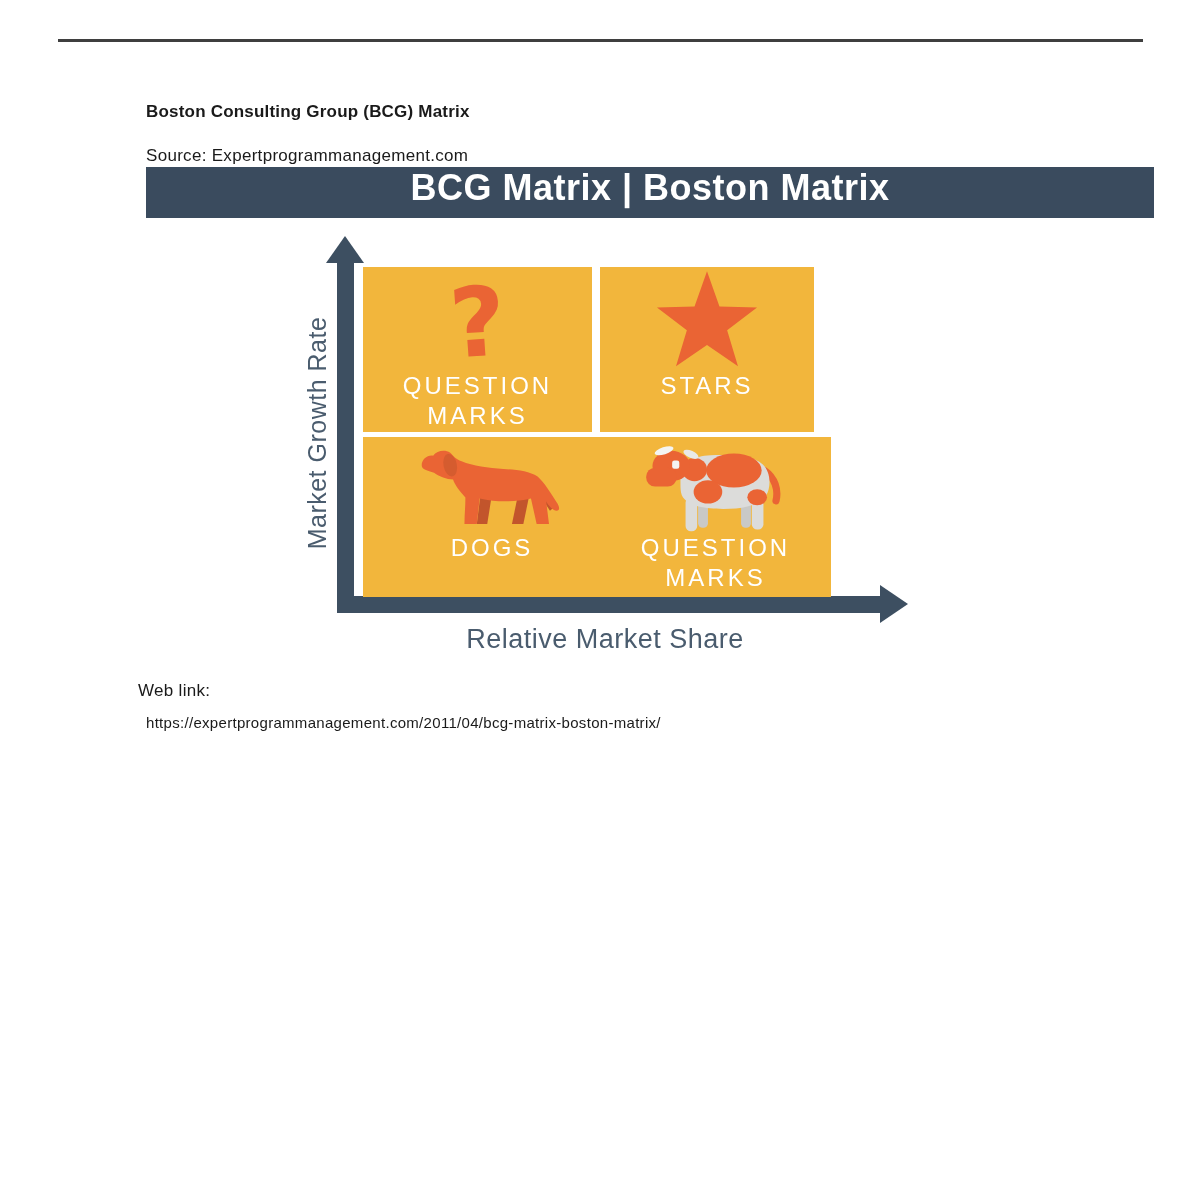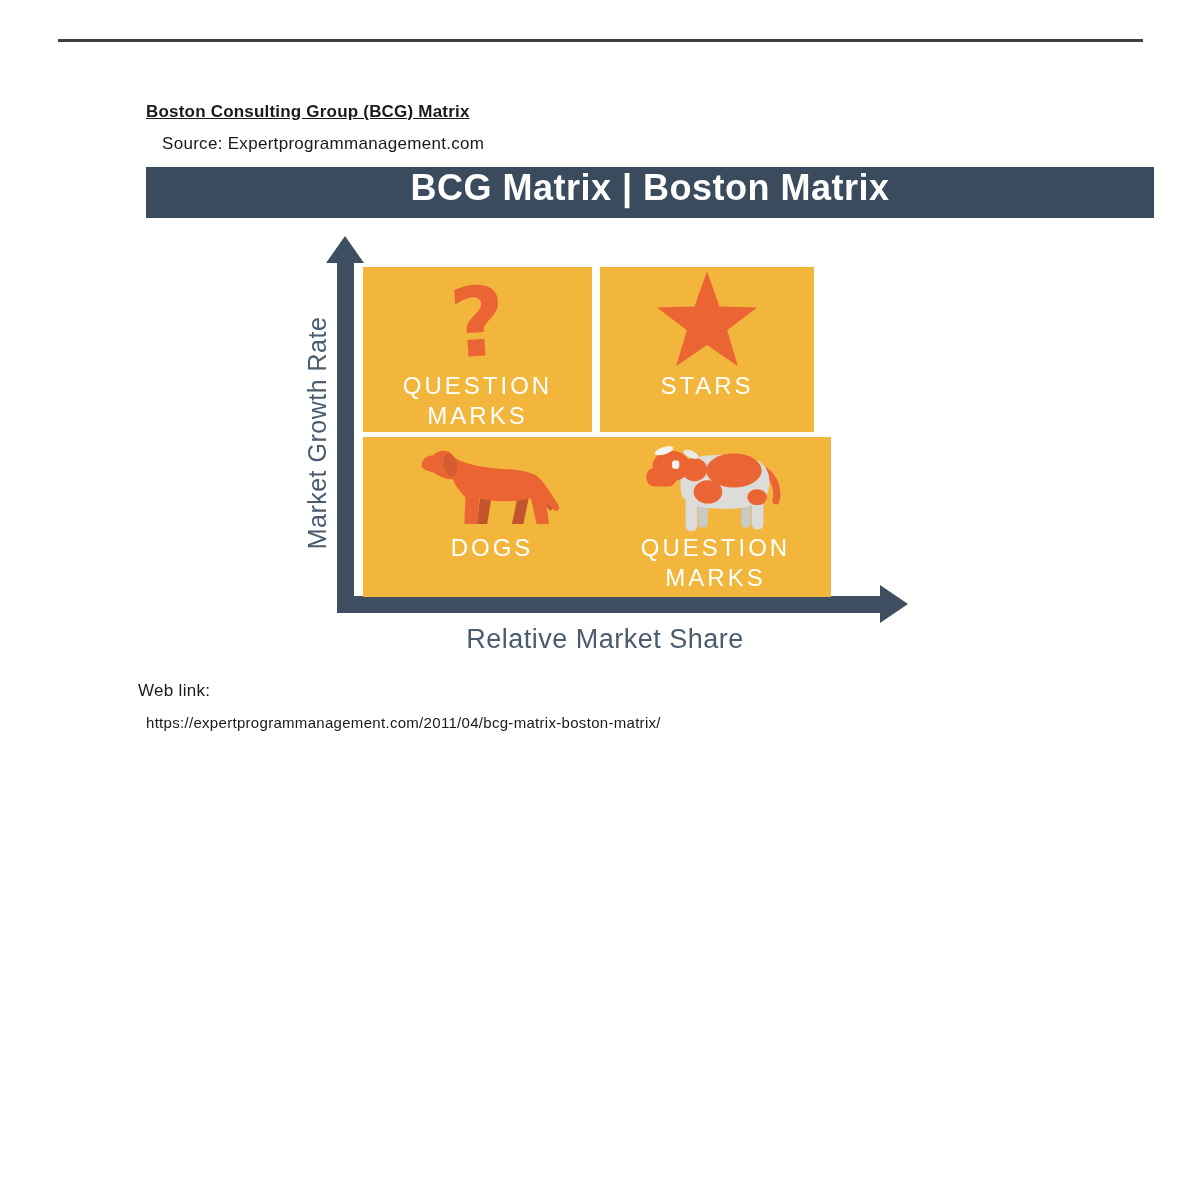--- a/index.html
+++ b/index.html
@@ -25,26 +25,25 @@
     overflow:hidden;
   }
   .abs{position:absolute;}
   .top-rule{
     left:58px;top:39px;width:1085px;height:3px;
     background:var(--rule);
   }
   .doc-title{
     left:146px;top:102px;
     font-size:17px;font-weight:bold;
-    text-decoration:underline;
     letter-spacing:0.2px;
   }
   .source-line{
-    left:146px;top:134px;
-    font-size:17px;letter-spacing:0.3px;margin-left:16px;
+    left:146px;top:146px;
+    font-size:17px;letter-spacing:0.3px;
   }
   .banner{
     left:146px;top:167px;width:1008px;height:51px;
     background:var(--banner-bg);
     display:flex;align-items:flex-start;justify-content:center;
   }
   .banner-title{
     color:#ffffff;font-size:36px;font-weight:bold;letter-spacing:0.5px;
   }
   

